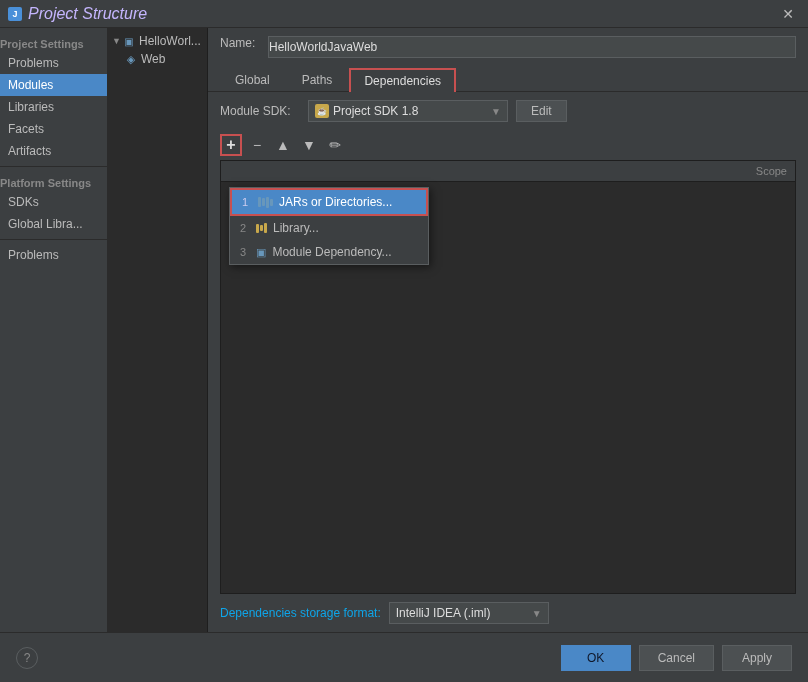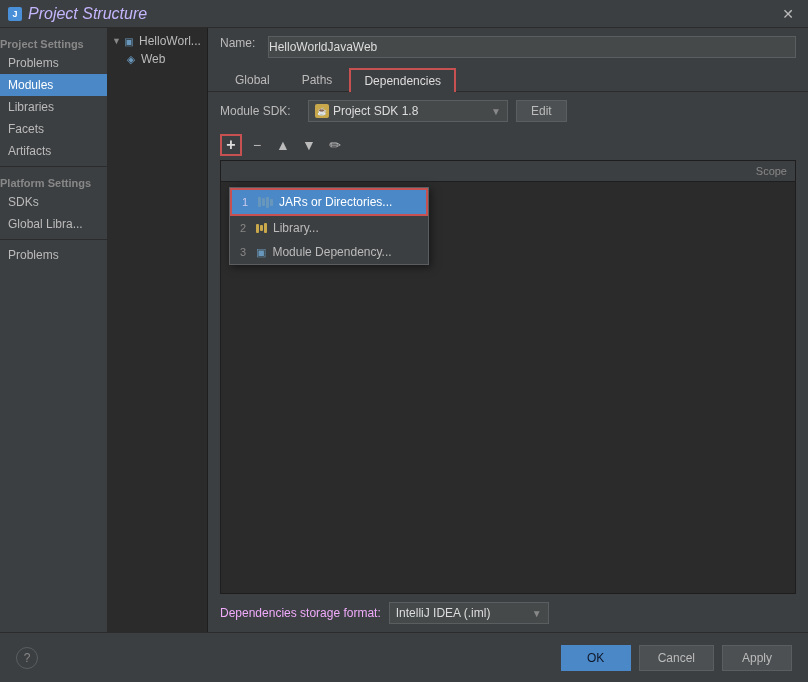--- a/index.html
+++ b/index.html
@@ -307,21 +307,21 @@
       border-radius: 1px;
     }
 
     
     .bottom-section {
       padding: 8px 12px;
       display: flex;
       align-items: center;
       gap: 8px;
     }
-    .storage-label { color: #f0abfc; font-size: 12px; }
+    .storage-label { color: #0ea5e9; font-size: 12px; }
     .storage-select {
       display: flex;
       align-items: center;
       background: #45494a;
       border: 1px solid #5a5e60;
       color: #ddd;
       font-size: 12px;
       padding: 3px 6px;
       cursor: pointer;
       min-width: 160px;

